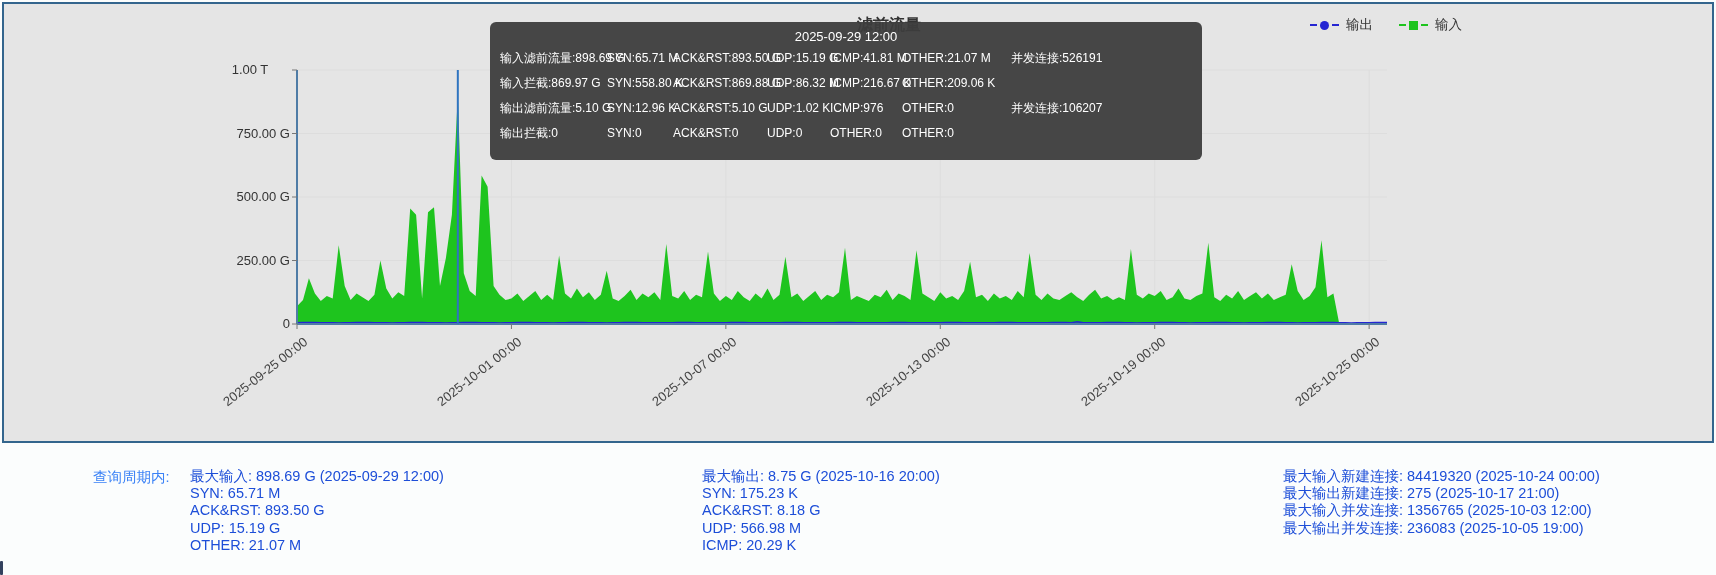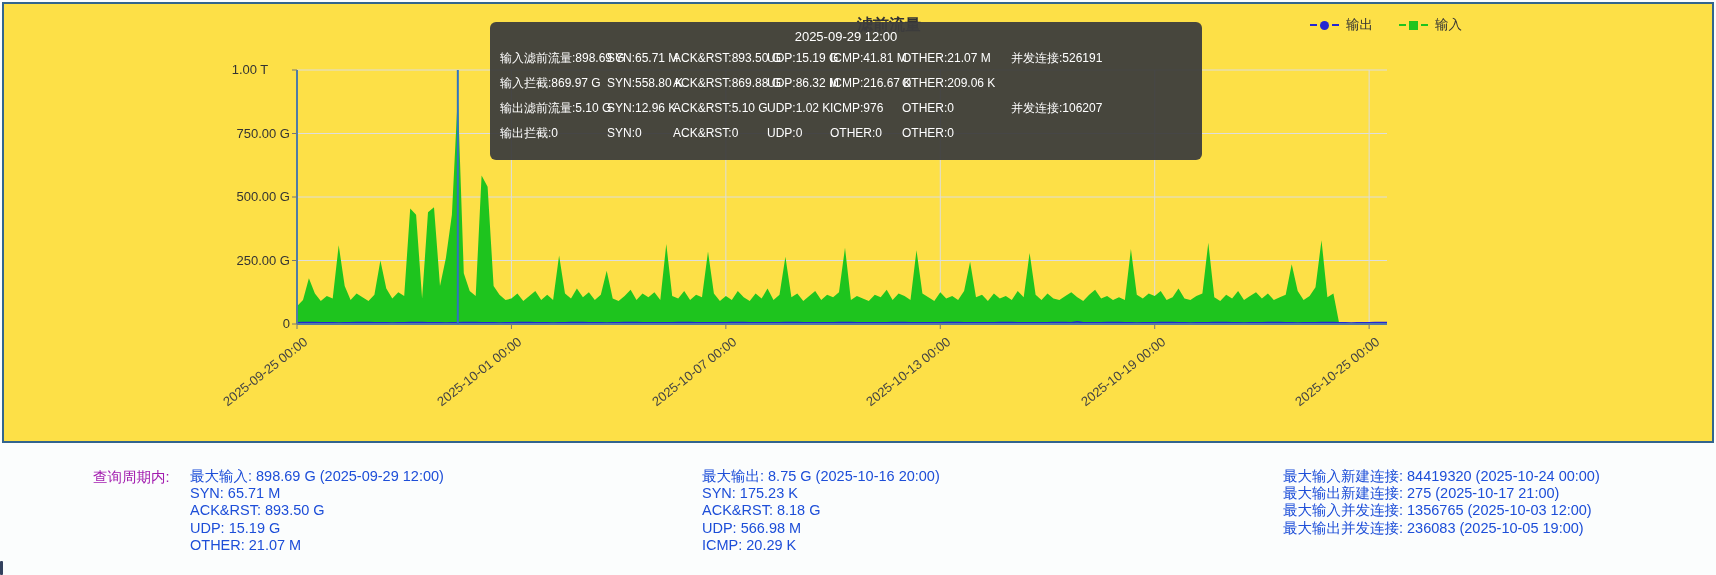--- a/index.html
+++ b/index.html
@@ -2,21 +2,21 @@
 <html><head>
 <meta charset="utf-8">
 <style>
   * { margin:0; padding:0; box-sizing:border-box; }
   html,body { width:1716px; height:575px; overflow:hidden; background:#fbfdfd;
     font-family:"Liberation Sans","DejaVu Sans",sans-serif; }
   .page { position:relative; width:1716px; height:575px; }
 
   
   .chart-panel { position:absolute; left:2px; top:2px; width:1712px; height:441px;
-    border:2px solid #33658d; background:#fde047; }
+    border:2px solid #33658d; background:#e5e5e5; }
   .chart-title { position:absolute; left:770px; top:11px; width:230px; text-align:center;
     font-size:16px; font-weight:bold; color:#333; z-index:1; }
   .legend { position:absolute; right:250px; top:12px; display:flex; gap:26px; z-index:2; }
   .legend-item { display:flex; align-items:center; gap:3px; cursor:pointer; }
   .legend-item .dash { width:7px; height:2px; }
   .legend-item .mk-circle { width:9px; height:9px; border-radius:50%; }
   .legend-item .mk-square { width:9px; height:9px; }
   .legend-item .lbl { font-size:13.5px; color:#333; margin-left:4px; }
   #chart-svg { position:absolute; left:0; top:0; }
   .y-label { position:absolute; width:80px; text-align:right; font-size:13px; color:#333; }
@@ -27,21 +27,21 @@
   .tooltip { position:absolute; left:490px; top:22px; width:712px; min-height:138px;
     background:rgba(61,61,61,0.95); border-radius:6px; color:#fff; z-index:10;
     padding:6px 10px 10px 10px; }
   .tooltip-title { text-align:center; font-size:13px; line-height:18px; color:#fff; }
   .tooltip-row { display:grid; grid-template-columns:107px 66px 94px 63px 72px 109px 1fr;
     font-size:12px; line-height:25px; white-space:nowrap; }
   .tooltip-row span { overflow:visible; }
 
   
   .summary { position:absolute; left:0; top:455px; width:1716px; height:120px; }
-  .period-label { position:absolute; left:93px; top:13px; font-size:14.5px; color:#a21caf; }
+  .period-label { position:absolute; left:93px; top:13px; font-size:14.5px; color:#3b82f6; }
   .sum-col { position:absolute; top:13px; font-size:14.5px; line-height:17.2px; color:#1d4ed8; }
   #sum-col1 { left:190px; }
   #sum-col2 { left:702px; }
   #sum-col3 { left:1283px; }
 
   .corner-fragment { position:absolute; left:0; top:561px; width:3px; height:14px;
     background:#33415e; border-radius:1px; }
 </style>
 </head>
 <body>

